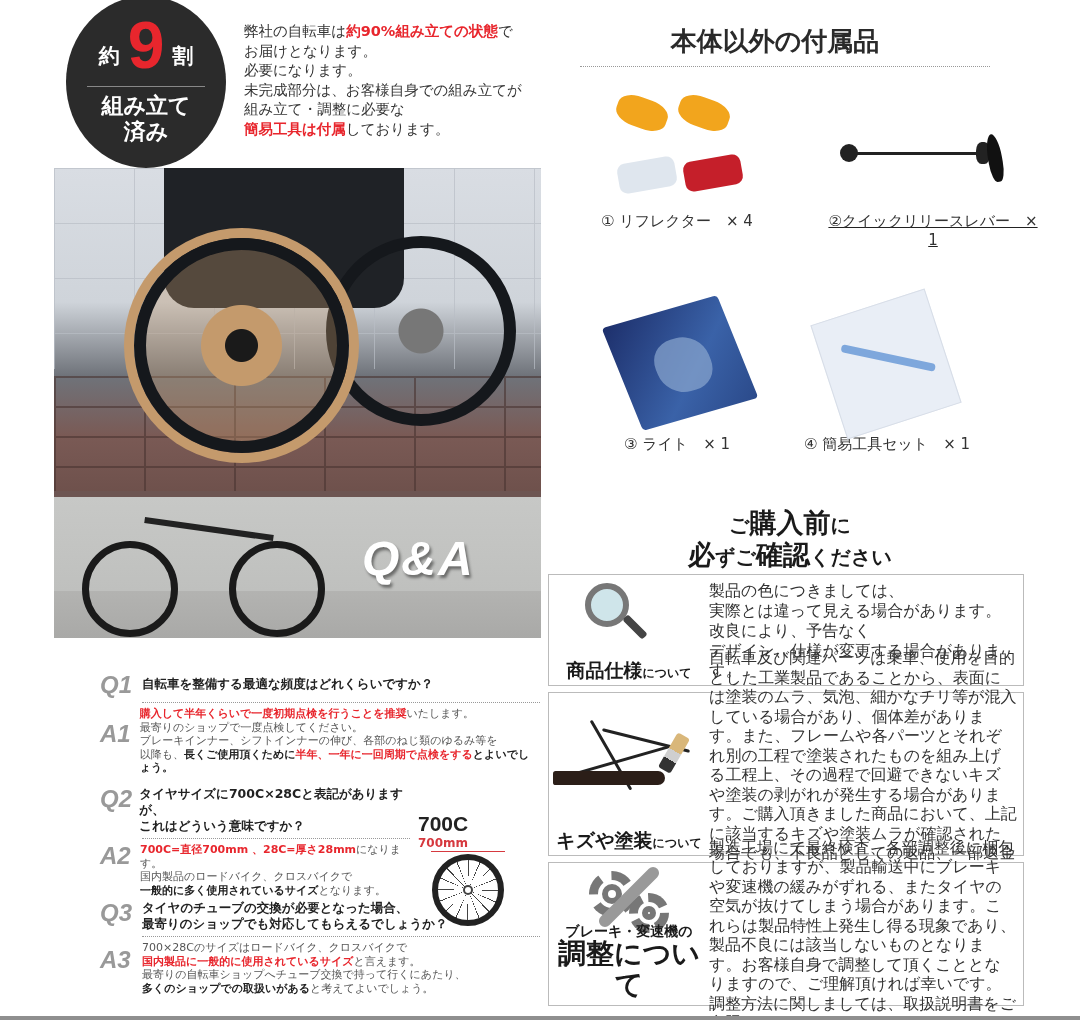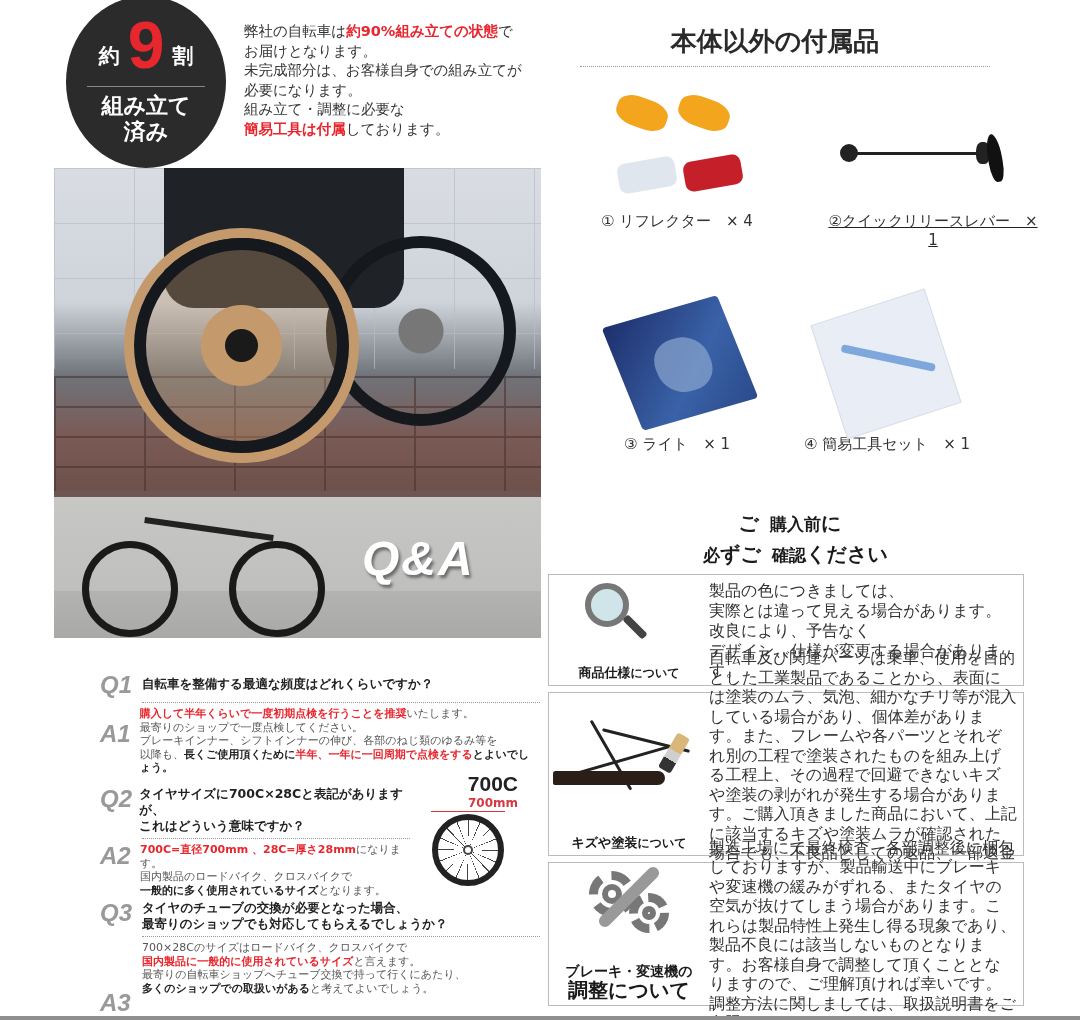--- a/index.html
+++ b/index.html
@@ -56,21 +56,21 @@
   .qa { position: absolute; left: 100px; width: 440px; }
   .qa .row { display: flex; align-items: flex-start; }
   .qa .lbl { width: 42px; font-size: 24px; font-weight: bold; font-style: italic; color: #999; font-family: "Liberation Sans", sans-serif; line-height: 26px; }
   .qa .q { font-size: 12.5px; font-weight: bold; color: #222; line-height: 16px; padding-top: 4px; }
   .qa .divider { margin-left: 42px; border-top: 1px dotted #999; margin-top: 4px; margin-bottom: 4px; }
   .qa .a { font-size: 11px; color: #555; line-height: 13.5px; }
   .qa .a .red { color: #e8262d; font-weight: bold; }
   .qa .a .b { color: #222; font-weight: bold; }
 
   .tire {
-    position: absolute; left: 418px; top: 772px; width: 100px; height: 120px; text-align: right;
+    position: absolute; left: 418px; top: 812px; width: 100px; height: 120px; text-align: left;
   }
   .tire .t1 { font-size: 21px; font-weight: bold; color: #222; font-family: "Liberation Sans", sans-serif; }
   .tire .t2 { font-size: 12px; font-weight: bold; color: #d6393f; }
   .tire .arrow { margin: 1px auto 0; width: 74px; height: 1px; background: #d6393f; position: relative; }
   .tire .rim { margin: 2px auto 0; width: 72px; height: 72px; border-radius: 50%; border: 6px solid #222;
     background: repeating-conic-gradient(#444 0deg 2deg, transparent 2deg 22.5deg); position: relative; }
   .tire .hub { position: absolute; left: 50%; top: 50%; width: 10px; height: 10px; margin: -5px; border-radius: 50%; border: 2px solid #444; background: #fff; }
 
   
   .acc-title { position: absolute; left: 560px; top: 24px; width: 430px; text-align: center; font-size: 26px; font-weight: bold; color: #2a2a2a; }
@@ -81,26 +81,26 @@
 
   .refl { position: absolute; border-radius: 40%; }
   .lever-bar { position: absolute; left: 20px; top: 60px; width: 140px; height: 3px; background: #222; }
   .lever-knob { position: absolute; width: 18px; height: 18px; border-radius: 50%; background: #222; }
   .light-pkg { position: absolute; left: 48px; top: 8px; width: 120px; height: 110px; background: linear-gradient(135deg, #1d2f6b, #3a62a8 60%, #2b4a8a); transform: rotate(-16deg) skewX(6deg); border-radius: 4px; }
   .light-pkg::after { content: ""; position: absolute; left: 35px; top: 30px; width: 55px; height: 55px; border-radius: 45%; background: #8aa7cf; opacity: .7; }
   .tool-bag { position: absolute; left: 44px; top: 4px; width: 120px; height: 120px; background: #e9eef6; transform: rotate(-18deg); border: 1px solid #d7dde7; }
   .tool-bag::after { content: ""; position: absolute; left: 15px; top: 50px; width: 96px; height: 8px; background: #7ea7dc; border-radius: 4px; transform: rotate(30deg); }
 
   .confirm-title { position: absolute; left: 560px; top: 508px; width: 460px; text-align: center; font-size: 20px; font-weight: bold; color: #1a1a1a; line-height: 30px; }
-  .confirm-title .big { font-size: 17px; margin-left: 11px; }
+  .confirm-title .big { font-size: 27px; }
 
   .notice { position: absolute; left: 548px; width: 476px; border: 1.5px solid #bbb; background: #fff; display: flex; }
   .notice .left { width: 160px; position: relative; flex: none; }
   .notice .heading { position: absolute; left: 2px; bottom: 4px; font-weight: bold; color: #1a1a1a; line-height: 1.1; text-align: center; width: 156px; }
-  .notice .heading .big { font-size: 13px; }
+  .notice .heading .big { font-size: 19px; }
   .notice .heading .small { font-size: 12px; }
   .notice .body { font-size: 16px; line-height: 19.5px; color: #333; padding: 8px 6px 6px 0; flex: 1; display: flex; align-items: center; }
 
   .mag { position: absolute; left: 36px; top: 8px; width: 44px; height: 44px; border-radius: 50%; border: 6px solid #777; background: #cfe5ea; }
   .mag-handle { position: absolute; left: 72px; top: 48px; width: 28px; height: 8px; background: #444; transform: rotate(45deg); border-radius: 3px; }
 
   .brush-strokes { position: absolute; left: 12px; top: 26px; width: 120px; height: 70px; }
   .stroke { position: absolute; height: 3px; background: #222; border-radius: 2px; }
   .brush-base { position: absolute; left: 4px; top: 78px; width: 112px; height: 14px; background: #2b1e18; border-radius: 3px 8px 8px 3px; }
   .brush { position: absolute; left: 118px; top: 40px; width: 14px; height: 40px; background: linear-gradient(#d9b77a 0 45%, #cfcfcf 45% 70%, #333 70%); transform: rotate(30deg); border-radius: 3px; }
@@ -123,22 +123,22 @@
   <div class="badge-line"></div>
   <div class="badge-bottom">
     <div>組み立て</div>
     <div>済み</div>
   </div>
 </div>
 
 <div class="intro">
   <div><span>弊社の自転車は</span><span class="red">約90%組み立ての状態</span><span>で</span></div>
   <div>お届けとなります。</div>
+  <div>必要になります。</div>
   <div>未完成部分は、お客様自身での組み立てが</div>
-  <div>必要になります。</div>
   <div>組み立て・調整に必要な</div>
   <div><span class="red">簡易工具は付属</span><span>しております。</span></div>
 </div>
 
 <div class="photo1">
   <div class="tiles"></div>
   <div class="bricks"></div>
   <div class="person"></div>
   <div class="wheel rear"></div>
   <div class="wheel front"></div>
@@ -199,21 +199,21 @@
 <div class="qa" style="top:900px;">
   <div class="row">
     <span class="lbl">Q3</span>
     <div class="q" style="padding-top:0;">
       <div>タイヤのチューブの交換が必要となった場合、</div>
       <div>最寄りのショップでも対応してもらえるでしょうか？</div>
     </div>
   </div>
   <div class="divider"></div>
   <div class="row">
-    <span class="lbl" style="padding-top:6px;margin-top:43px;">A3</span>
+    <span class="lbl" style="padding-top:6px;">A3</span>
     <div class="a">
       <div>700×28Cのサイズはロードバイク、クロスバイクで</div>
       <div><span class="red">国内製品に一般的に使用されているサイズ</span><span>と言えます。</span></div>
       <div>最寄りの自転車ショップへチューブ交換で持って行くにあたり、</div>
       <div><span class="b">多くのショップでの取扱いがある</span><span>と考えてよいでしょう。</span></div>
     </div>
   </div>
 </div>
 
 <div class="acc-title">本体以外の付属品</div>
@@ -283,19 +283,19 @@
   <div class="body">自転車及び関連パーツは乗車、使用を目的とした工業製品であることから、表面には塗装のムラ、気泡、細かなチリ等が混入している場合があり、個体差があります。また、フレームや各パーツとそれぞれ別の工程で塗装されたものを組み上げる工程上、その過程で回避できないキズや塗装の剥がれが発生する場合があります。ご購入頂きました商品において、上記に該当するキズや塗装ムラが確認された場合でも、不良品としての返品、一部返金対応ができない場合がありますことを、ご理解頂ければ幸いです。</div>
 </div>
 
 <div class="notice" style="top:862px; height:144px;">
   <div class="left">
     <div class="gear" style="left:40px; top:8px; width:46px; height:46px;"></div>
     <div class="gear" style="left:80px; top:30px; width:40px; height:40px;"></div>
     <div class="wrench"></div>
     <div class="heading">
       <div style="font-size:14px;">ブレーキ・変速機の</div>
-      <div class="big" style="font-size:20px;">調整について</div>
+      <div class="big" style="font-size:28px;">調整について</div>
     </div>
   </div>
   <div class="body">製造工場にて最終検査、各部調整後に梱包しておりますが、製品輸送中にブレーキや変速機の緩みがずれる、またタイヤの空気が抜けてしまう場合があります。これらは製品特性上発生し得る現象であり、製品不良には該当しないものとなります。お客様自身で調整して頂くこととなりますので、ご理解頂ければ幸いです。調整方法に関しましては、取扱説明書をご参照ください。</div>
 </div>
 
 <div class="footer-line"></div>
 
 </body></html>

